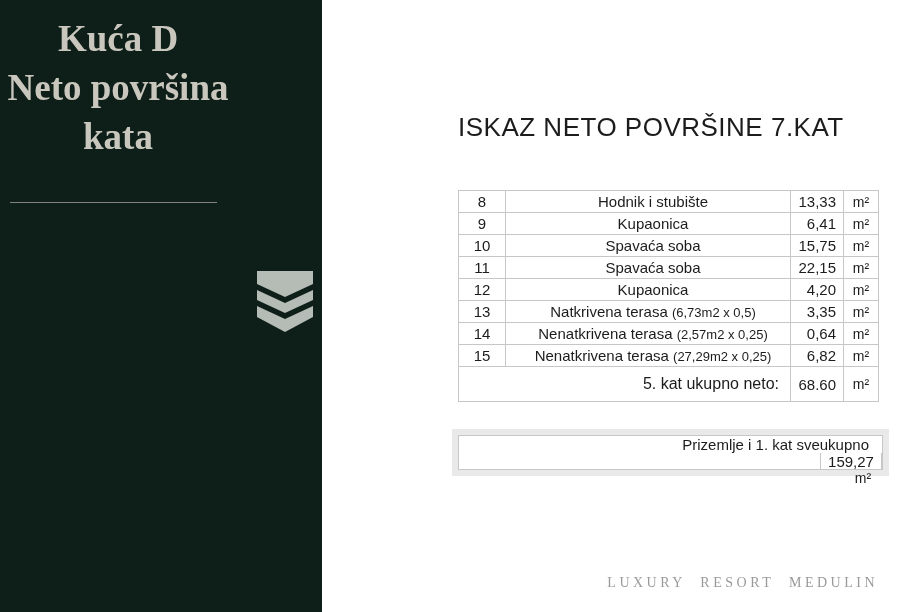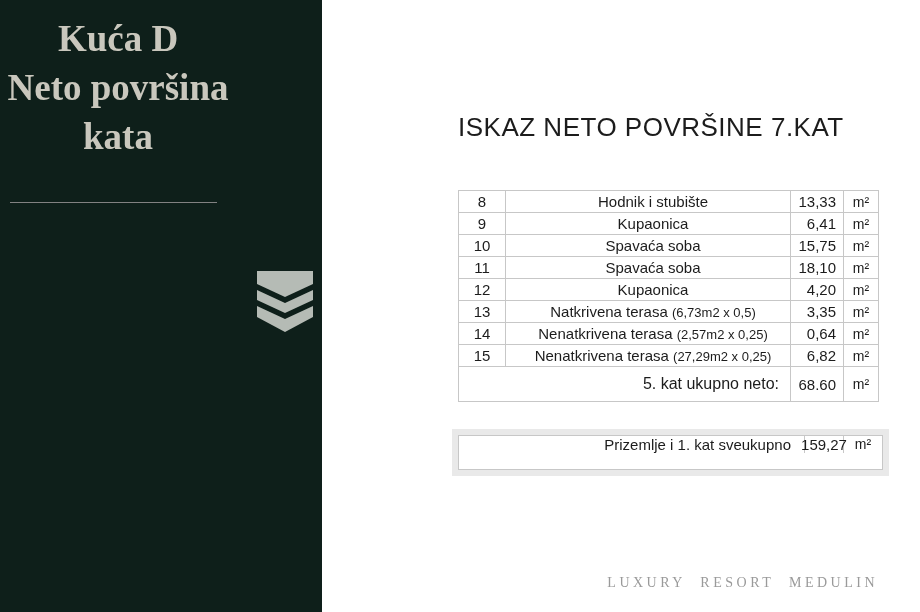--- a/index.html
+++ b/index.html
@@ -64,26 +64,27 @@
   
   .summary-frame {
     position:absolute; left:452px; top:429px; width:437px; height:47px;
     background:var(--summary_frame,#e9e9e9);
     padding:6px;
   }
   .summary-inner {
     display:flex; height:35px; background:#fff;
     border:1px solid var(--table_border,#c7c7c7);
     font-size:15px; color:var(--text,#1c1c1c);
-    align-items:flex-start;
+    align-items:flex-end;
+    flex-direction:column;
   }
   .summary-inner > div { display:flex; align-items:center; }
   .s-label { flex:1; justify-content:flex-end; padding-right:13px; }
   .s-val {
-    width:40px; justify-content:center;
+    width:62px; justify-content:center;
     border-left:1px solid var(--table_border,#c7c7c7);
     border-right:1px solid var(--table_border,#c7c7c7);
   }
   .s-unit { width:38px; justify-content:center; font-size:14px; }
 
   
   .footer {
     position:absolute; left:458px; top:575px; width:420px;
     text-align:right;
     font-family:"Liberation Serif",serif;
@@ -120,21 +121,21 @@
         </tr>
         <tr>
           <td class="c-num">10</td>
           <td class="c-name"><span>Spavaća soba</span> <span class="note"></span></td>
           <td class="c-val">15,75</td>
           <td class="c-unit">m²</td>
         </tr>
         <tr>
           <td class="c-num">11</td>
           <td class="c-name"><span>Spavaća soba</span> <span class="note"></span></td>
-          <td class="c-val">18,10</td>
+          <td class="c-val">22,15</td>
           <td class="c-unit">m²</td>
         </tr>
         <tr>
           <td class="c-num">12</td>
           <td class="c-name"><span>Kupaonica</span> <span class="note"></span></td>
           <td class="c-val">4,20</td>
           <td class="c-unit">m²</td>
         </tr>
         <tr>
           <td class="c-num">13</td>

